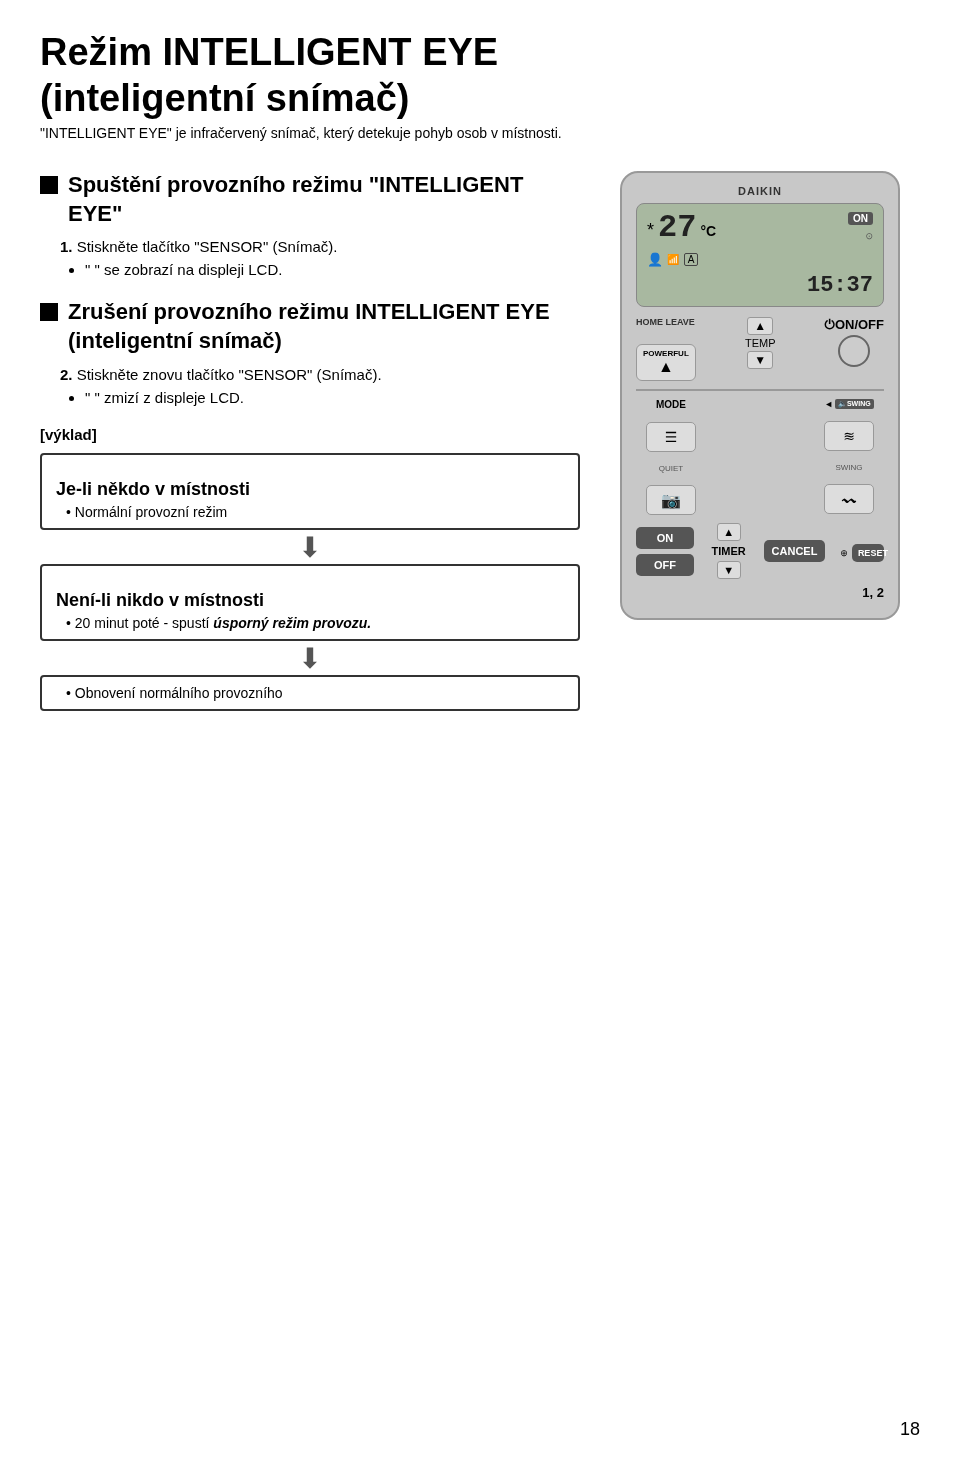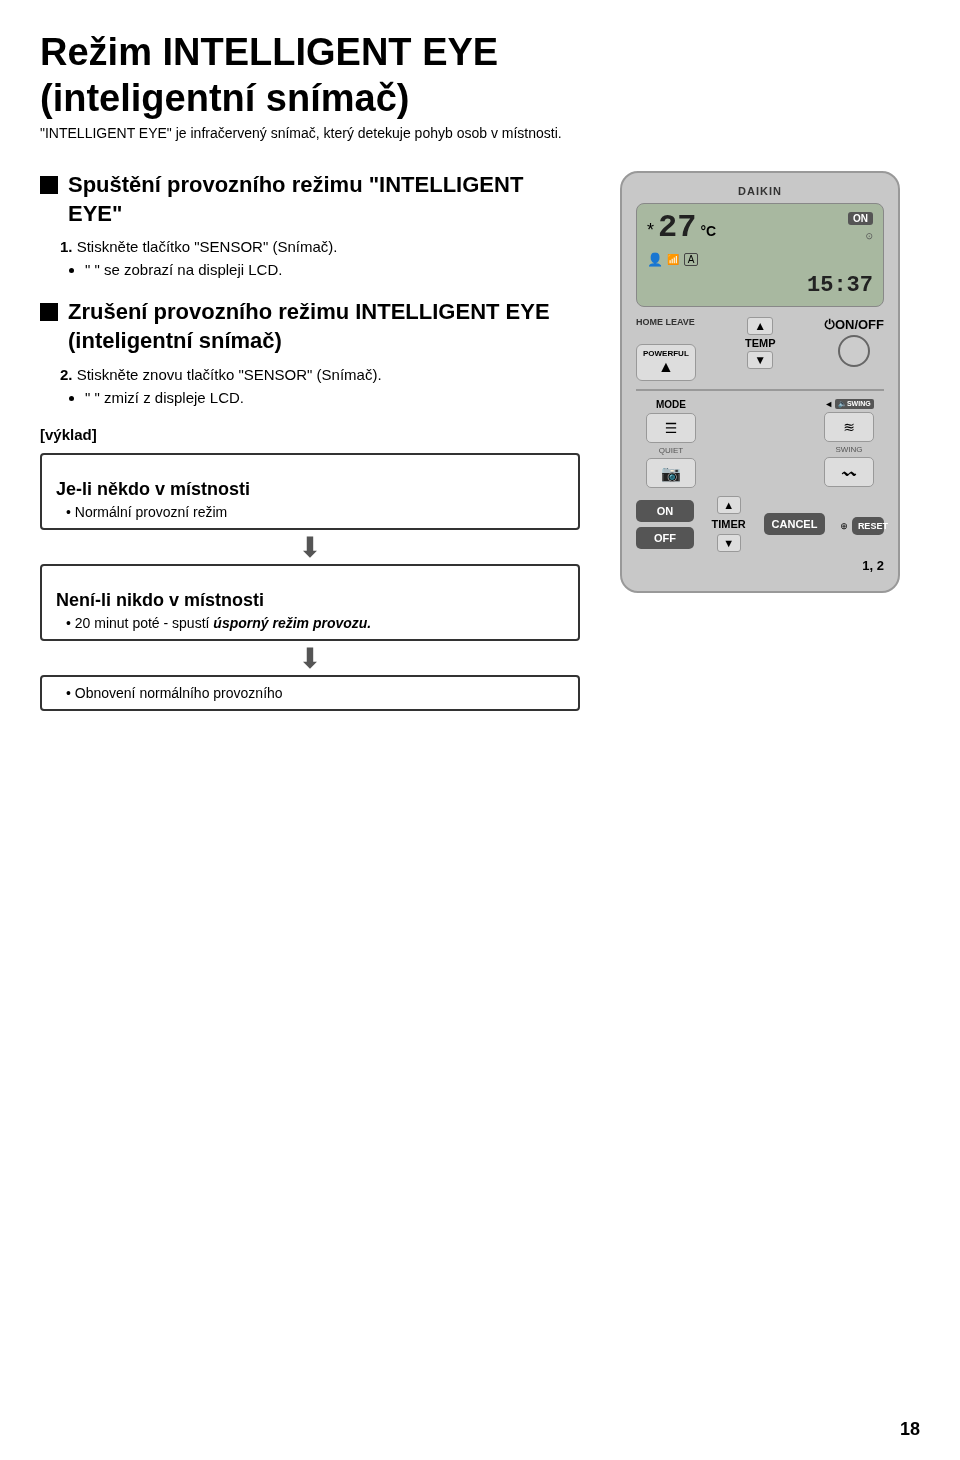--- a/index.html
+++ b/index.html
@@ -10,21 +10,21 @@
       min-height: 1460px;
       position: relative;
       padding: 30px 40px;
     }
 
     .page-number {
       position: absolute;
       bottom: 20px;
       right: 40px;
       font-size: 18px;
-      font-weight: bold;
+      font-weight: normal;
     }
 
     
     .header-title {
       font-size: 38px;
       font-weight: bold;
       line-height: 1.2;
       margin-bottom: 4px;
     }
     .header-subtitle {
@@ -179,21 +179,21 @@
     }
 
     .temp-section {
       display: flex;
       flex-direction: column;
       align-items: center;
       gap: 2px;
     }
     .temp-label {
       font-size: 11px;
-      font-weight: bold;
+      font-weight: normal;
     }
     .temp-btn {
       background: #ddd;
       border: 1px solid #999;
       border-radius: 3px;
       width: 26px;
       height: 18px;
       display: flex;
       align-items: center;
       justify-content: center;
@@ -223,21 +223,21 @@
     .mode-row {
       display: flex;
       justify-content: space-between;
       align-items: flex-start;
       margin-bottom: 8px;
     }
     .mode-col {
       display: flex;
       flex-direction: column;
       align-items: center;
-      gap: 3px;
+      gap: 12px;
       width: 70px;
     }
     .mode-label {
       font-size: 10px;
       font-weight: bold;
     }
     .sub-label {
       font-size: 8px;
       color: #555;
     }

